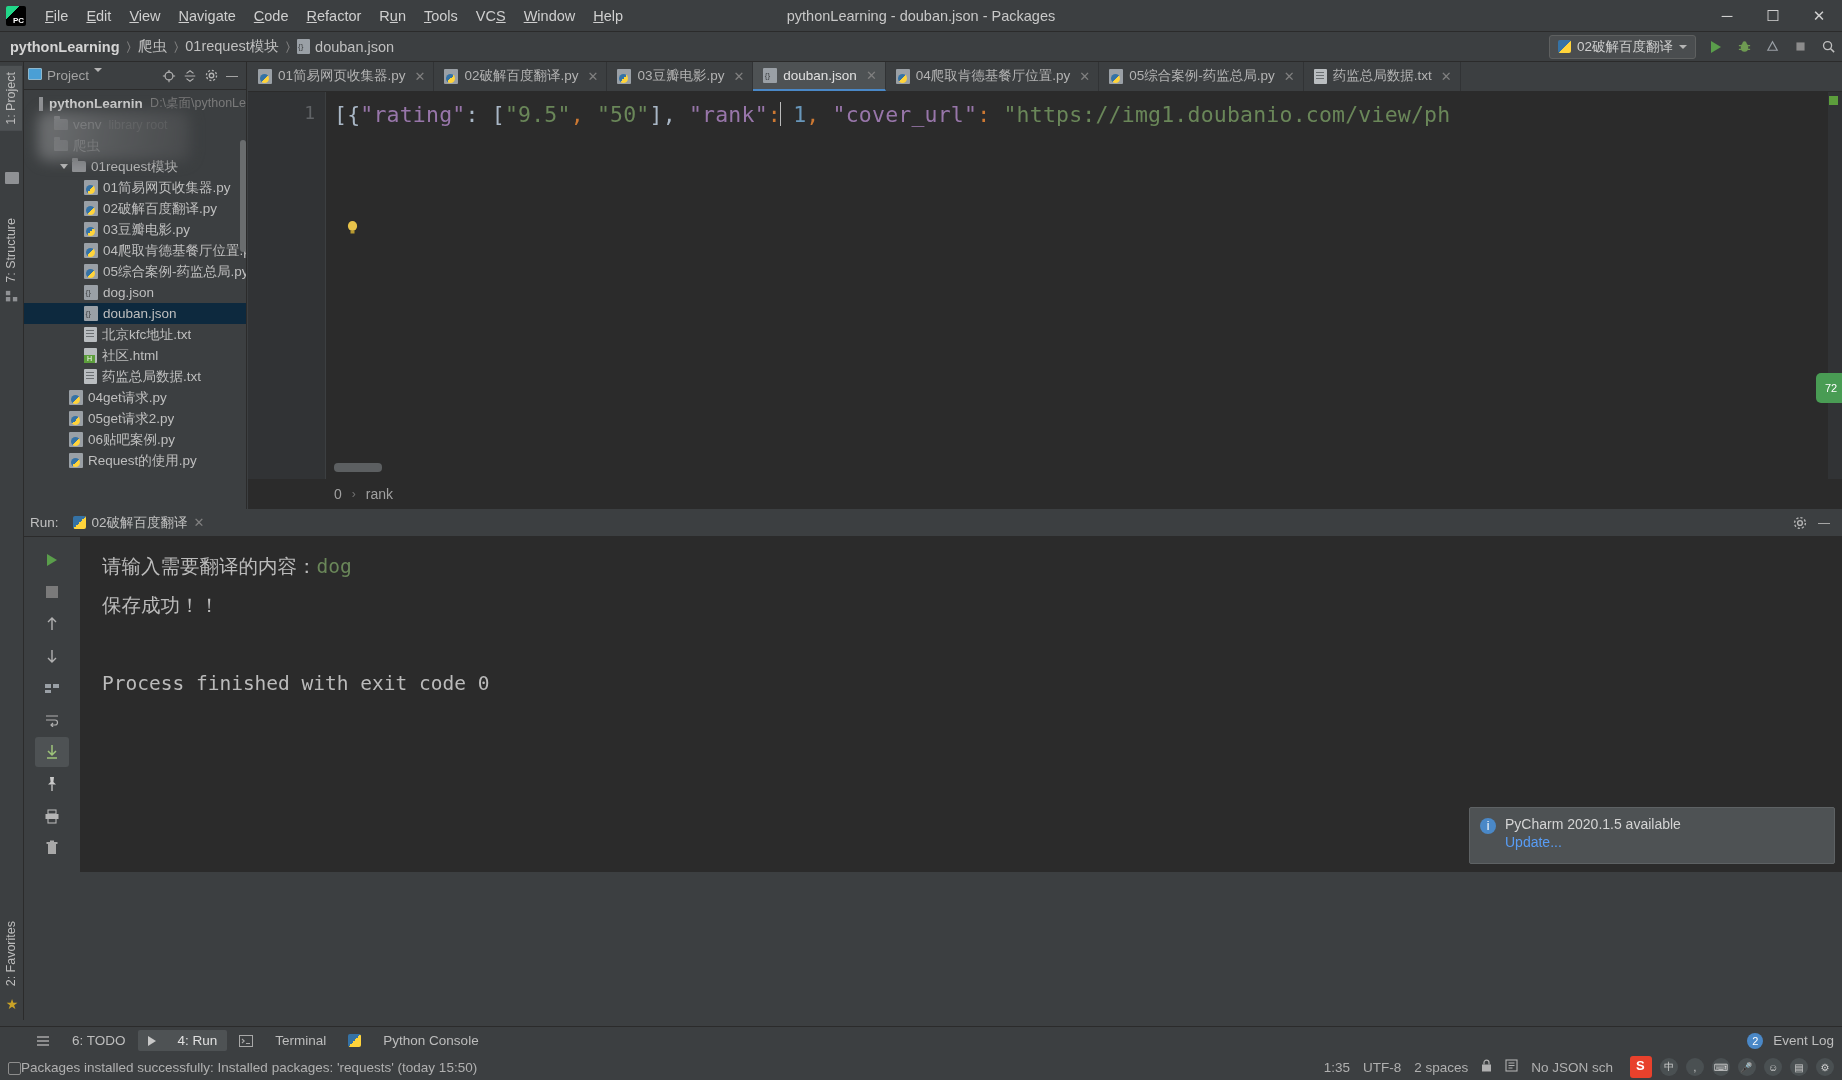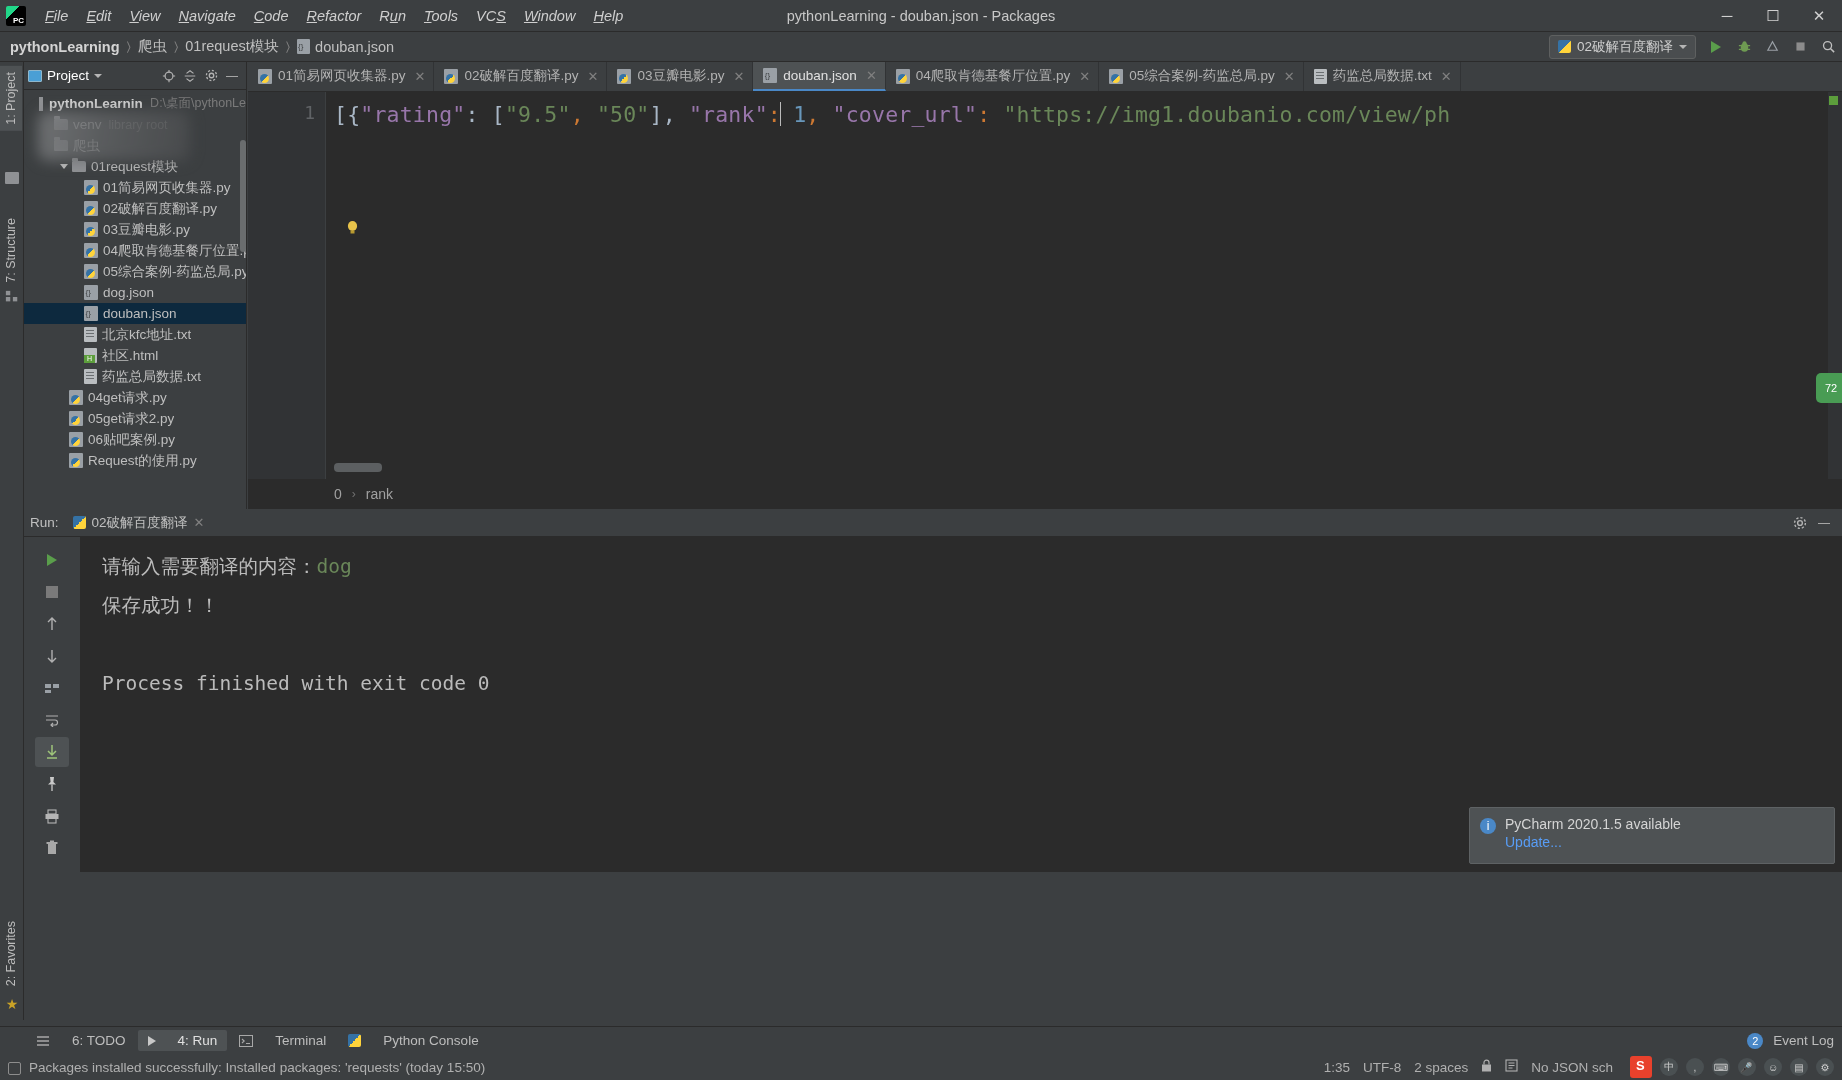--- a/index.html
+++ b/index.html
@@ -24,21 +24,20 @@
     border-radius: 2px; position: relative; flex: none;
   }
   .pc-logo::after {
     content: "PC"; position: absolute; right: 2px; bottom: 1px;
     font-size: 8px; color: #fff; font-weight: bold; line-height: 1;
   }
   .menu { display: flex; align-items: center; height: 32px; }
   .menu-item {
     padding: 4px 9px; font-size: 14.5px; color: #cfcfcf; cursor: default;
     white-space: nowrap;
-    font-style: italic;
   }
   .menu-item u { text-decoration: underline; }
   .win-title {
     position: absolute; left: 0; right: 0; text-align: center;
     font-size: 14.5px; color: #c8c8c8; pointer-events: none;
   }
   .win-btns { margin-left: auto; display: flex; height: 32px; z-index: 5; }
   .win-btn {
     width: 46px; height: 32px; display: flex; align-items: center; justify-content: center;
     color: #d0d0d0; font-size: 15px;
@@ -91,21 +90,21 @@
 
   
   .project-panel {
     position: absolute; top: 62px; left: 24px; width: 223px; height: 447px;
     background: #3c3f41; border-right: 1px solid #2b2b2b;
   }
   .panel-header {
     height: 28px; display: flex; align-items: center; padding: 0 4px; gap: 2px;
     border-bottom: 1px solid #2b2b2b;
   }
-  .panel-title { font-size: 13.5px; color: #ffffff; display:flex; align-items:center; gap:5px; }
+  .panel-title { font-size: 13.5px; color: #a3a3a3; display:flex; gap:5px; }
   .proj-sq { width: 14px; height: 12px; background: #4a9fd5; border: 1px solid #8fb7cc; border-radius:1px; }
   .caret-dn { width:0;height:0;border-top:4px solid #b5b5b5;border-left:4px solid transparent;border-right:4px solid transparent; }
   .hdr-icons { margin-left: auto; display: flex; align-items: center; gap: 1px; }
   .hi { width: 20px; height: 20px; display:flex;align-items:center;justify-content:center;color:#b3b3b3;font-size:12px; }
   .tree { padding-top: 3px; font-size: 13.5px; overflow: hidden; height: 418px; position: relative; }
   .row {
     display: flex; align-items: center; height: 21px; padding-left: 6px;
     white-space: nowrap; color: #bfbfbf;
   }
   .row.sel { background: #0d293e; }
@@ -274,21 +273,21 @@
     width: 16px; height: 16px; border-radius: 50%; background: #4a88c7; color: #fff;
     font-size: 11px; display: flex; align-items: center; justify-content: center;
   }
 
   
   .statusbar {
     position: absolute; bottom: 0; left: 0; width: 1842px; height: 26px;
     background: #3c3f41; display: flex; align-items: center; padding: 0 8px;
     font-size: 13.5px; color: #b0b0b0; gap: 14px;
   }
-  .status-left { display: flex; align-items: flex-end; gap: 8px; }
+  .status-left { display: flex; align-items: flex-end; }
   .status-right { margin-left: auto; display: flex; align-items: center; gap: 13px; }
   .msg-ico { width: 13px; height: 13px; border: 1px solid #8d8d8d; border-radius: 2px; }
   .tray {
     display: flex; align-items: center; gap: 8px; margin-left: 4px;
   }
   .sg-logo {
     width: 22px; height: 22px; border-radius: 3px; background: #e8412c; position: relative;
   }
   .sg-logo::after {
     content: "S"; position: absolute; left: 6px; top: 2px; color: #fff; font-size: 13px; font-weight: bold;

